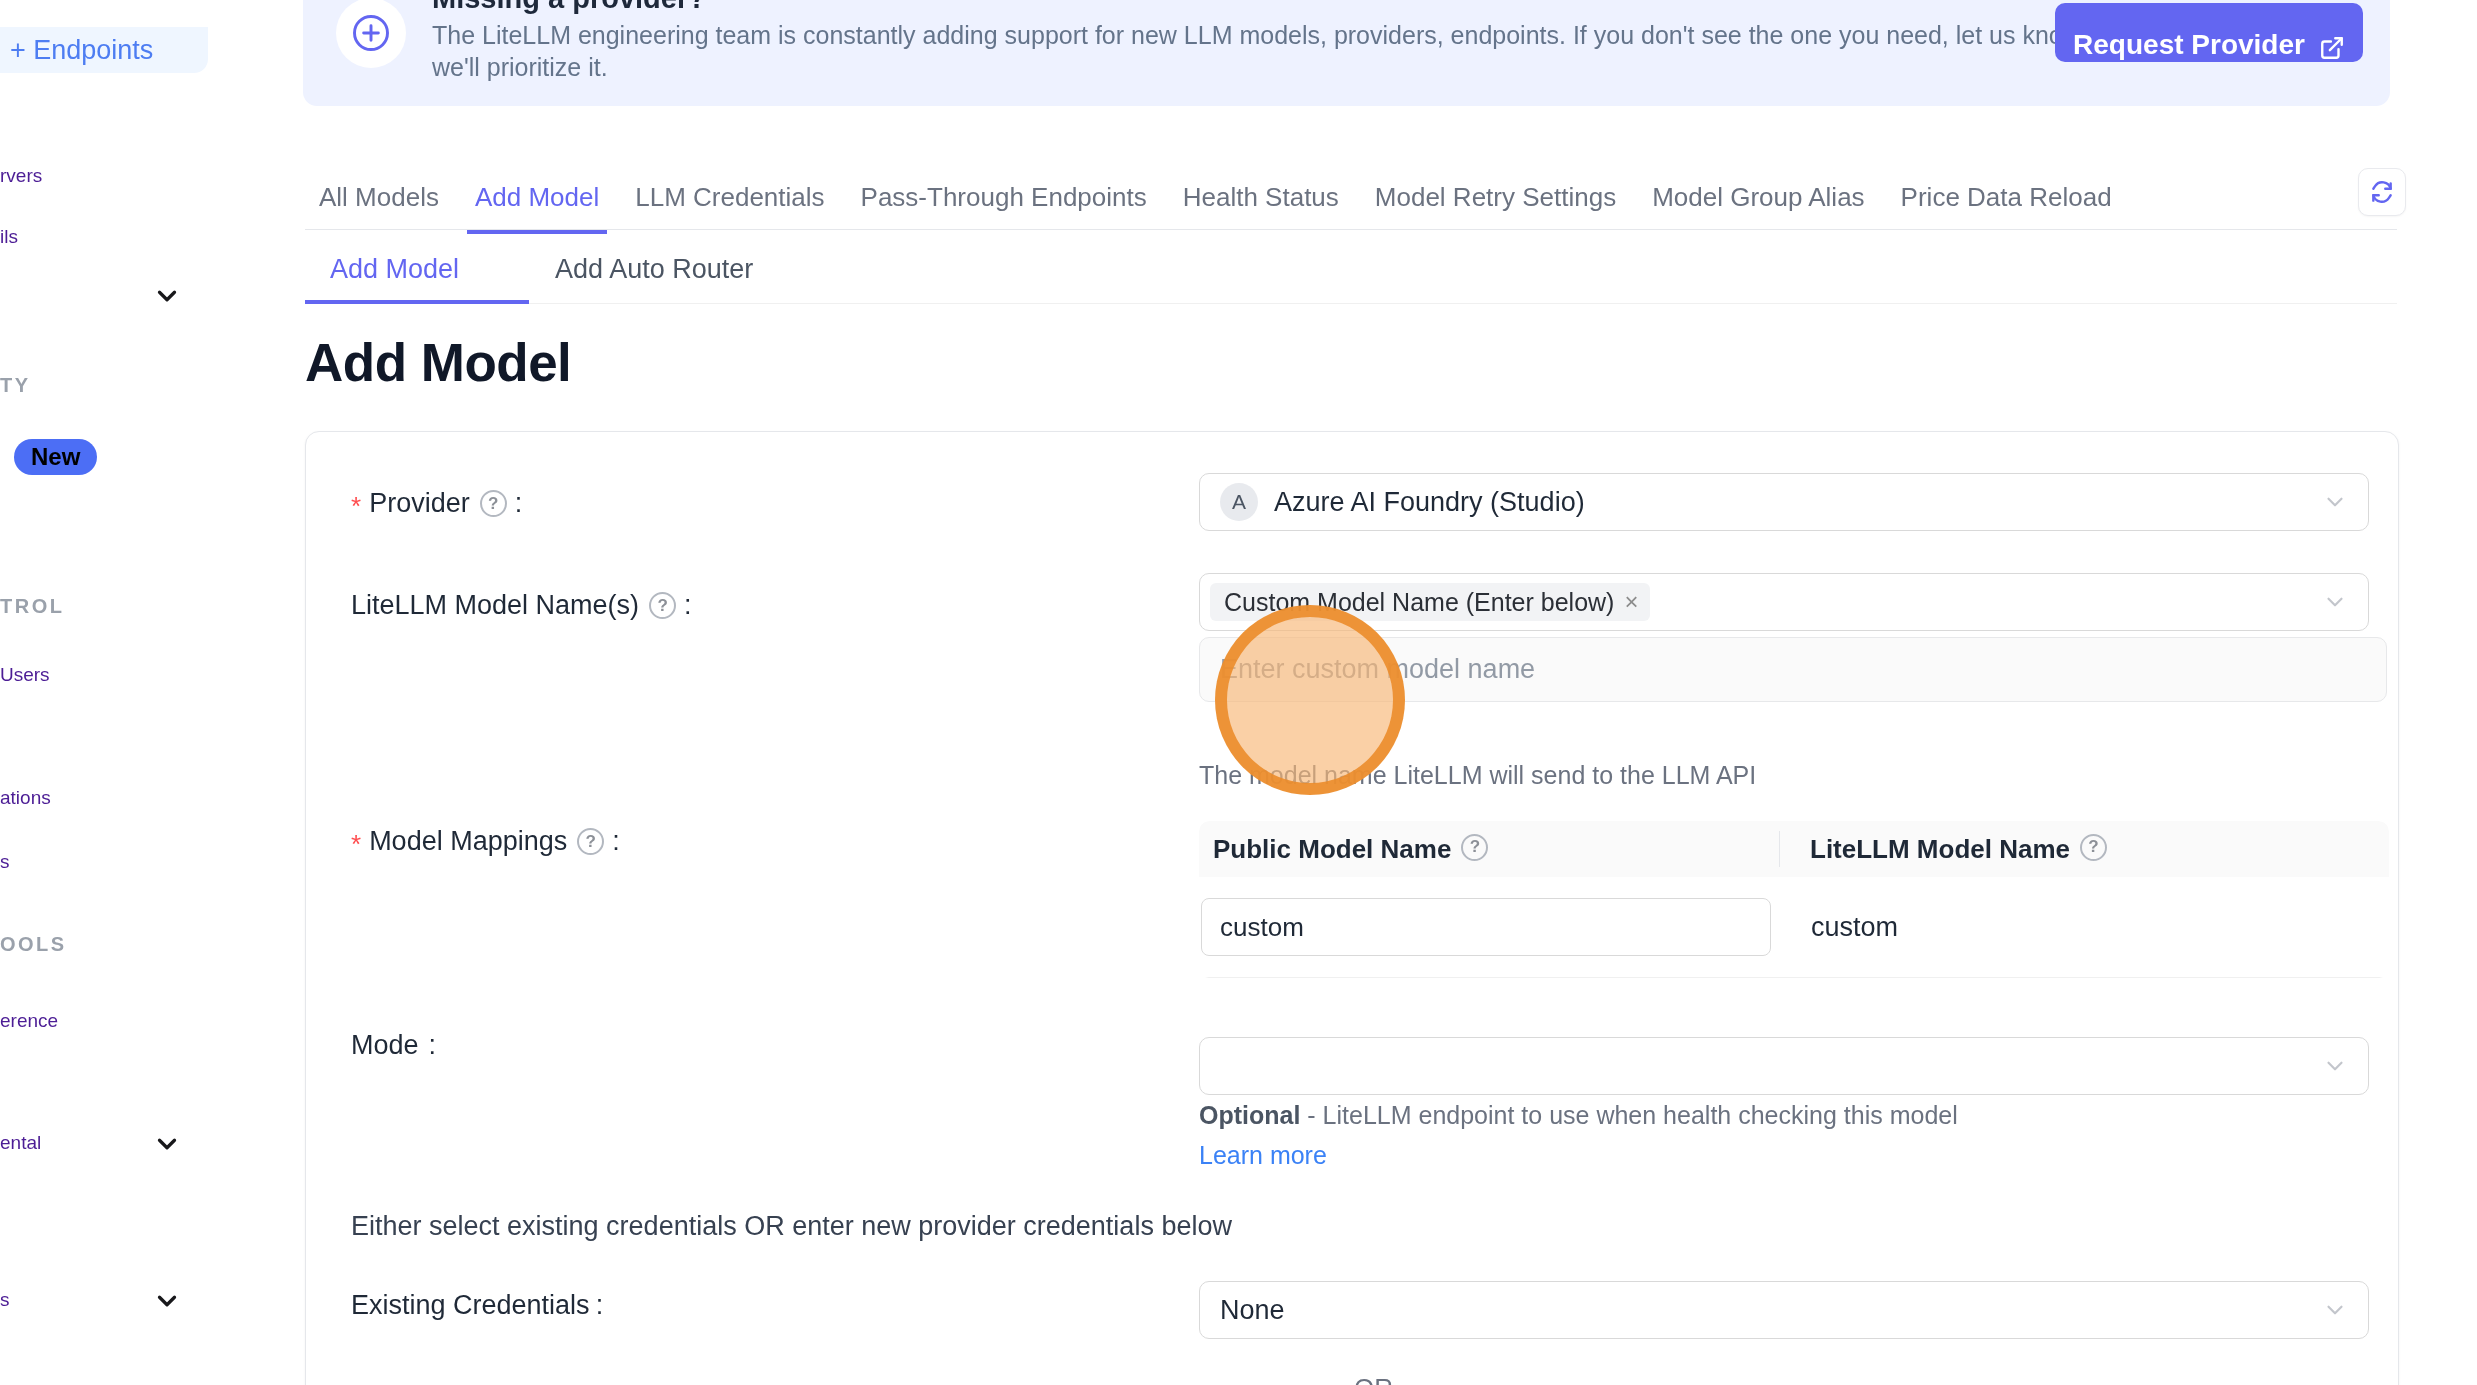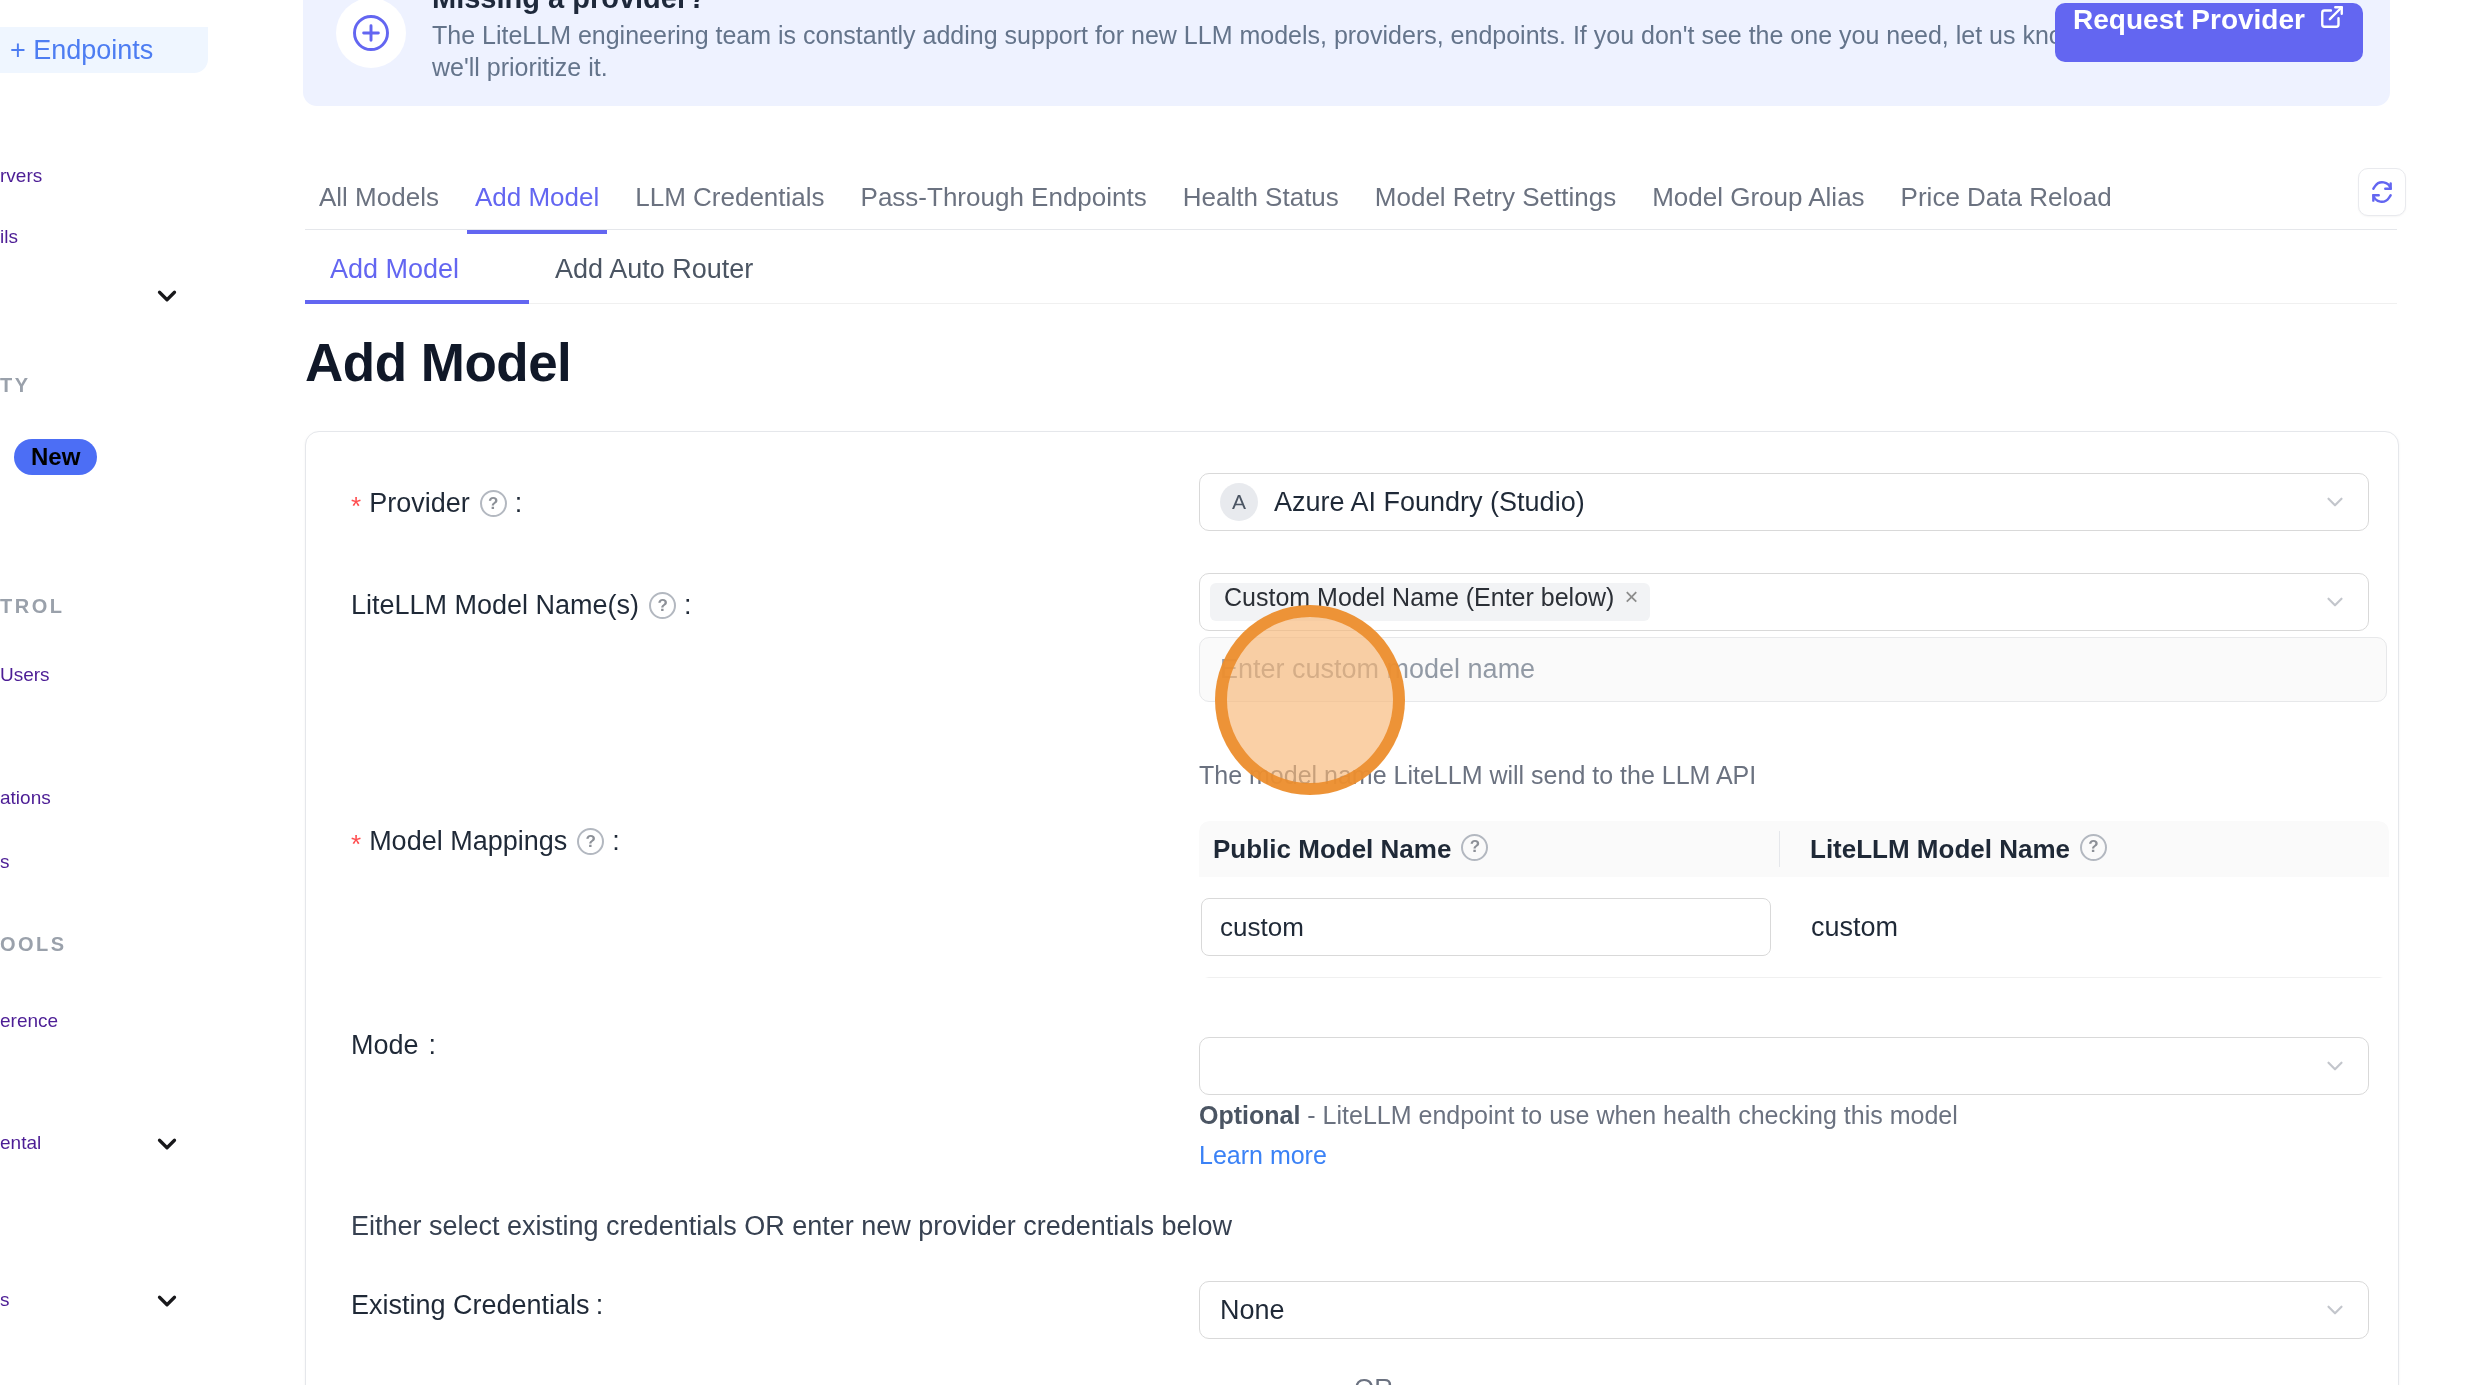--- a/index.html
+++ b/index.html
@@ -30,21 +30,21 @@
     left:303px;top:-46px;width:2087px;height:152px;background:#eef2ff;border-radius:14px;
   }
   .banner-circle{
     left:336px;top:-2px;width:70px;height:70px;background:#ffffff;border-radius:50%;
     display:flex;align-items:center;justify-content:center;
   }
   .banner-title{left:432px;top:-18px;font-size:29px;font-weight:700;color:#1e293b}
   .banner-line{left:432px;font-size:25px;color:#64748b;white-space:nowrap}
   .request-btn{
     left:2055px;top:3px;width:308px;height:59px;background:#6366f1;border:none;border-radius:10px;
-    color:#ffffff;font-size:28px;font-weight:700;display:flex;align-items:flex-start;justify-content:center;
+    color:#ffffff;font-size:28px;font-weight:700;display:flex;align-items:flex-end;justify-content:center;
     gap:14px;cursor:pointer;font-family:"Liberation Sans",sans-serif;
   }
 
   
   .tabs-row{
     left:305px;top:172px;width:2092px;height:58px;border-bottom:1px solid #e5e7eb;
     display:flex;align-items:center;gap:36px;padding-left:14px;box-sizing:border-box;
   }
   .tab{font-size:26px;color:#6b7280;padding-bottom:6px;cursor:pointer;position:relative;white-space:nowrap}
   .tab.active{color:#6366f1}
@@ -82,21 +82,21 @@
     background:#fff;border:1px solid #d9d9d9;border-radius:10px;
     display:flex;align-items:center;padding:0 20px;box-sizing:border-box;
   }
   .sel-chev{margin-left:auto}
   .avatar-a{
     width:38px;height:38px;border-radius:50%;background:#e8eaee;color:#4b5563;
     font-size:21px;font-weight:500;display:flex;align-items:center;justify-content:center;margin-right:16px;
   }
   .sel-text{font-size:27px;color:#1f2937}
   .tagchip{
-    background:#f2f3f5;border-radius:6px;height:38px;display:flex;align-items:flex-start;
+    background:#f2f3f5;border-radius:6px;height:38px;display:flex;align-items:center;
     padding:0 12px 0 14px;font-size:25px;color:#2b2f36;gap:10px;
   }
   .tag-x{color:#8c8c8c;font-size:24px;cursor:pointer}
   .ghost-input{
     background:#fafafa;border:1px solid #e7e8ea;border-radius:10px;box-sizing:border-box;
     font-size:27px;color:#1f2937;padding:0 20px;outline:none;font-family:"Liberation Sans",sans-serif;
   }
   .ghost-input::placeholder{color:#929aa5}
   .helper{font-size:25px;color:#6b7280;white-space:nowrap}
 

